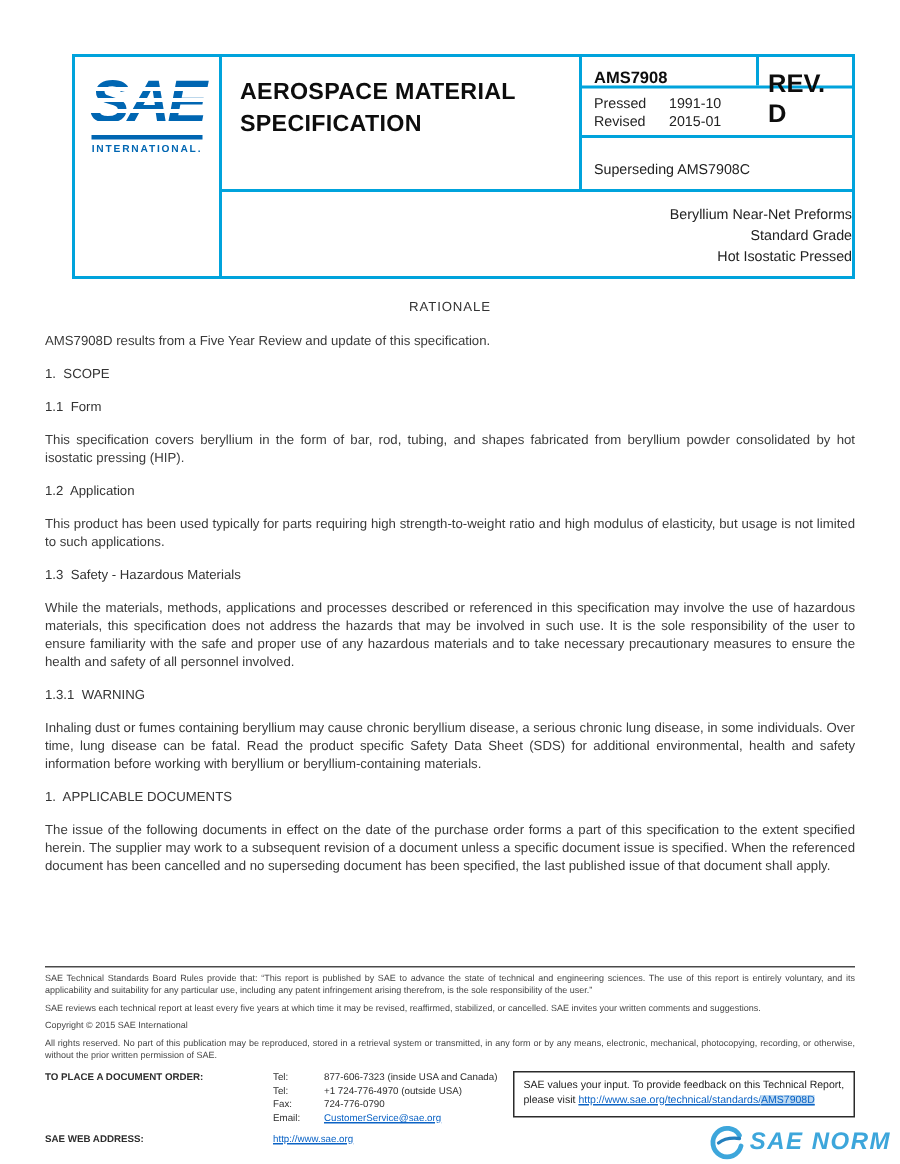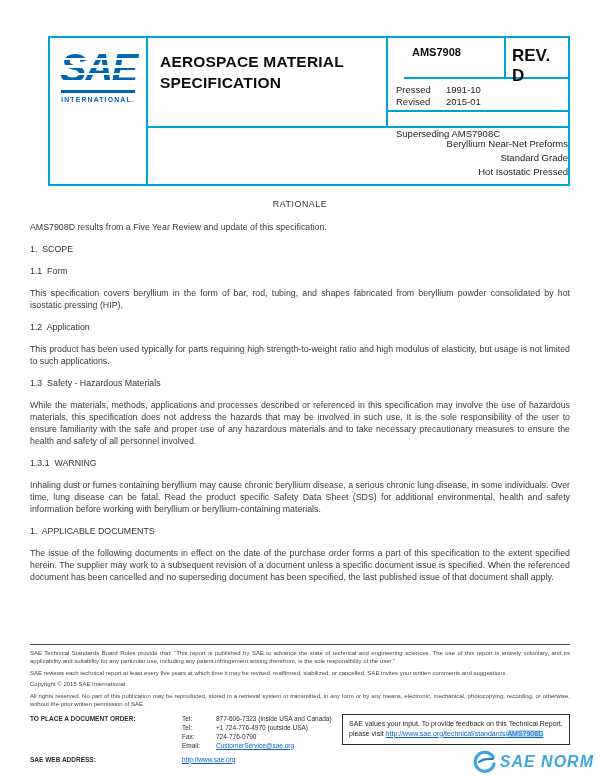--- a/index.html
+++ b/index.html
@@ -32,21 +32,21 @@
   .sae-intl {
     color:#0066b2; font-size:6.8px; font-weight:bold; letter-spacing:1.2px; margin-top:3px;
   }
   .header-right { flex:1; display:flex; flex-direction:column; }
   .header-top { display:flex; height:88px; }
   .title-cell {
     flex:1; padding:13px 12px 0 12px; font-weight:bold; font-size:15.5px;
     line-height:21px; color:#0d0d0d; letter-spacing:0.2px;
   }
   .meta-col { width:182px; border-left:2px solid #00a3dc; display:flex; flex-direction:column; }
-  .meta-row1 { display:flex; height:41px; border-bottom:2px solid #00a3dc;margin-left:16px; }
+  .meta-row1 { display:flex; height:21px; border-bottom:2px solid #00a3dc; }
   .num-cell { flex:1; padding:8px 8px; font-weight:bold; font-size:11px; color:#0d0d0d; }
   .rev-cell { width:64px; border-left:2px solid #00a3dc; padding:8px 6px; font-weight:bold; font-size:17px; color:#0d0d0d; }
   .dates-cell { height:33px; border-bottom:2px solid #00a3dc; padding:5px 8px; font-size:9.5px; color:#222; }
   .date-row { display:flex; line-height:11.5px; }
   .date-label { width:50px; display:inline-block; }
   .superseding-cell { flex:1; padding:16px 8px; font-size:9.5px; color:#222; }
   .subject-cell {
     height:58px; border-top:2px solid #00a3dc; text-align:right;
     font-size:9.5px; line-height:14px; color:#222; padding-top:9px;padding-left:12px;
   }

